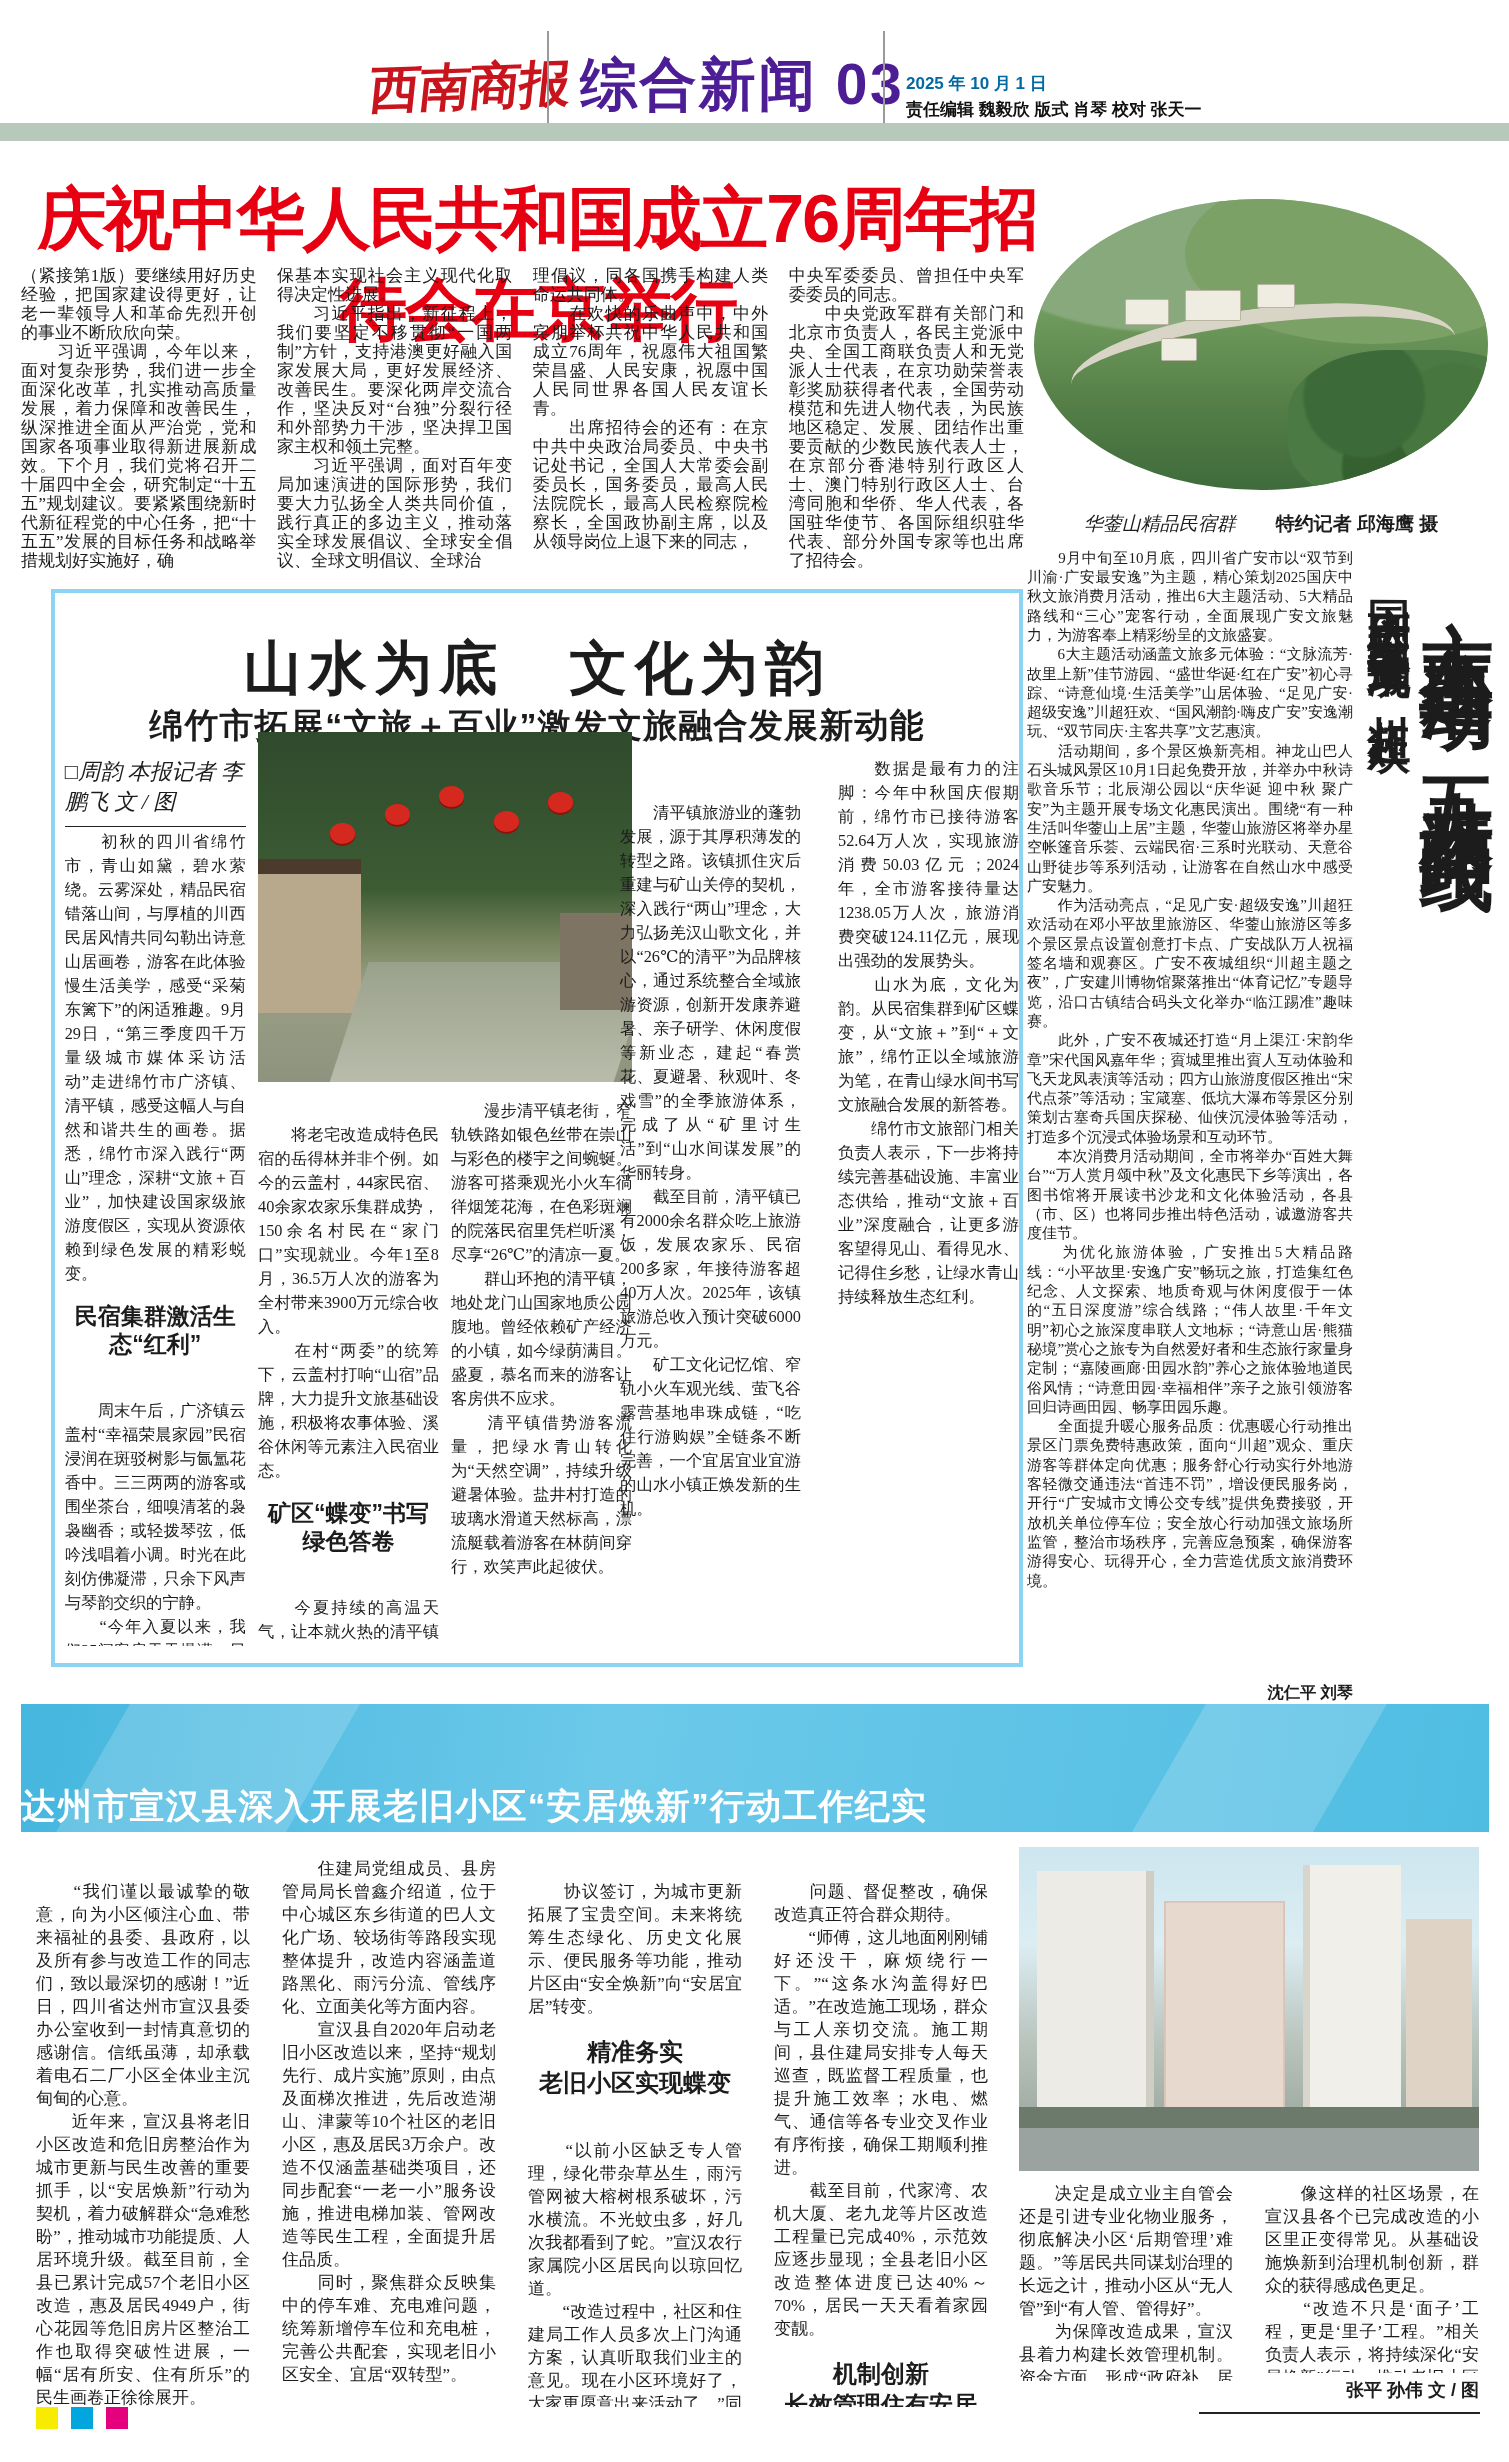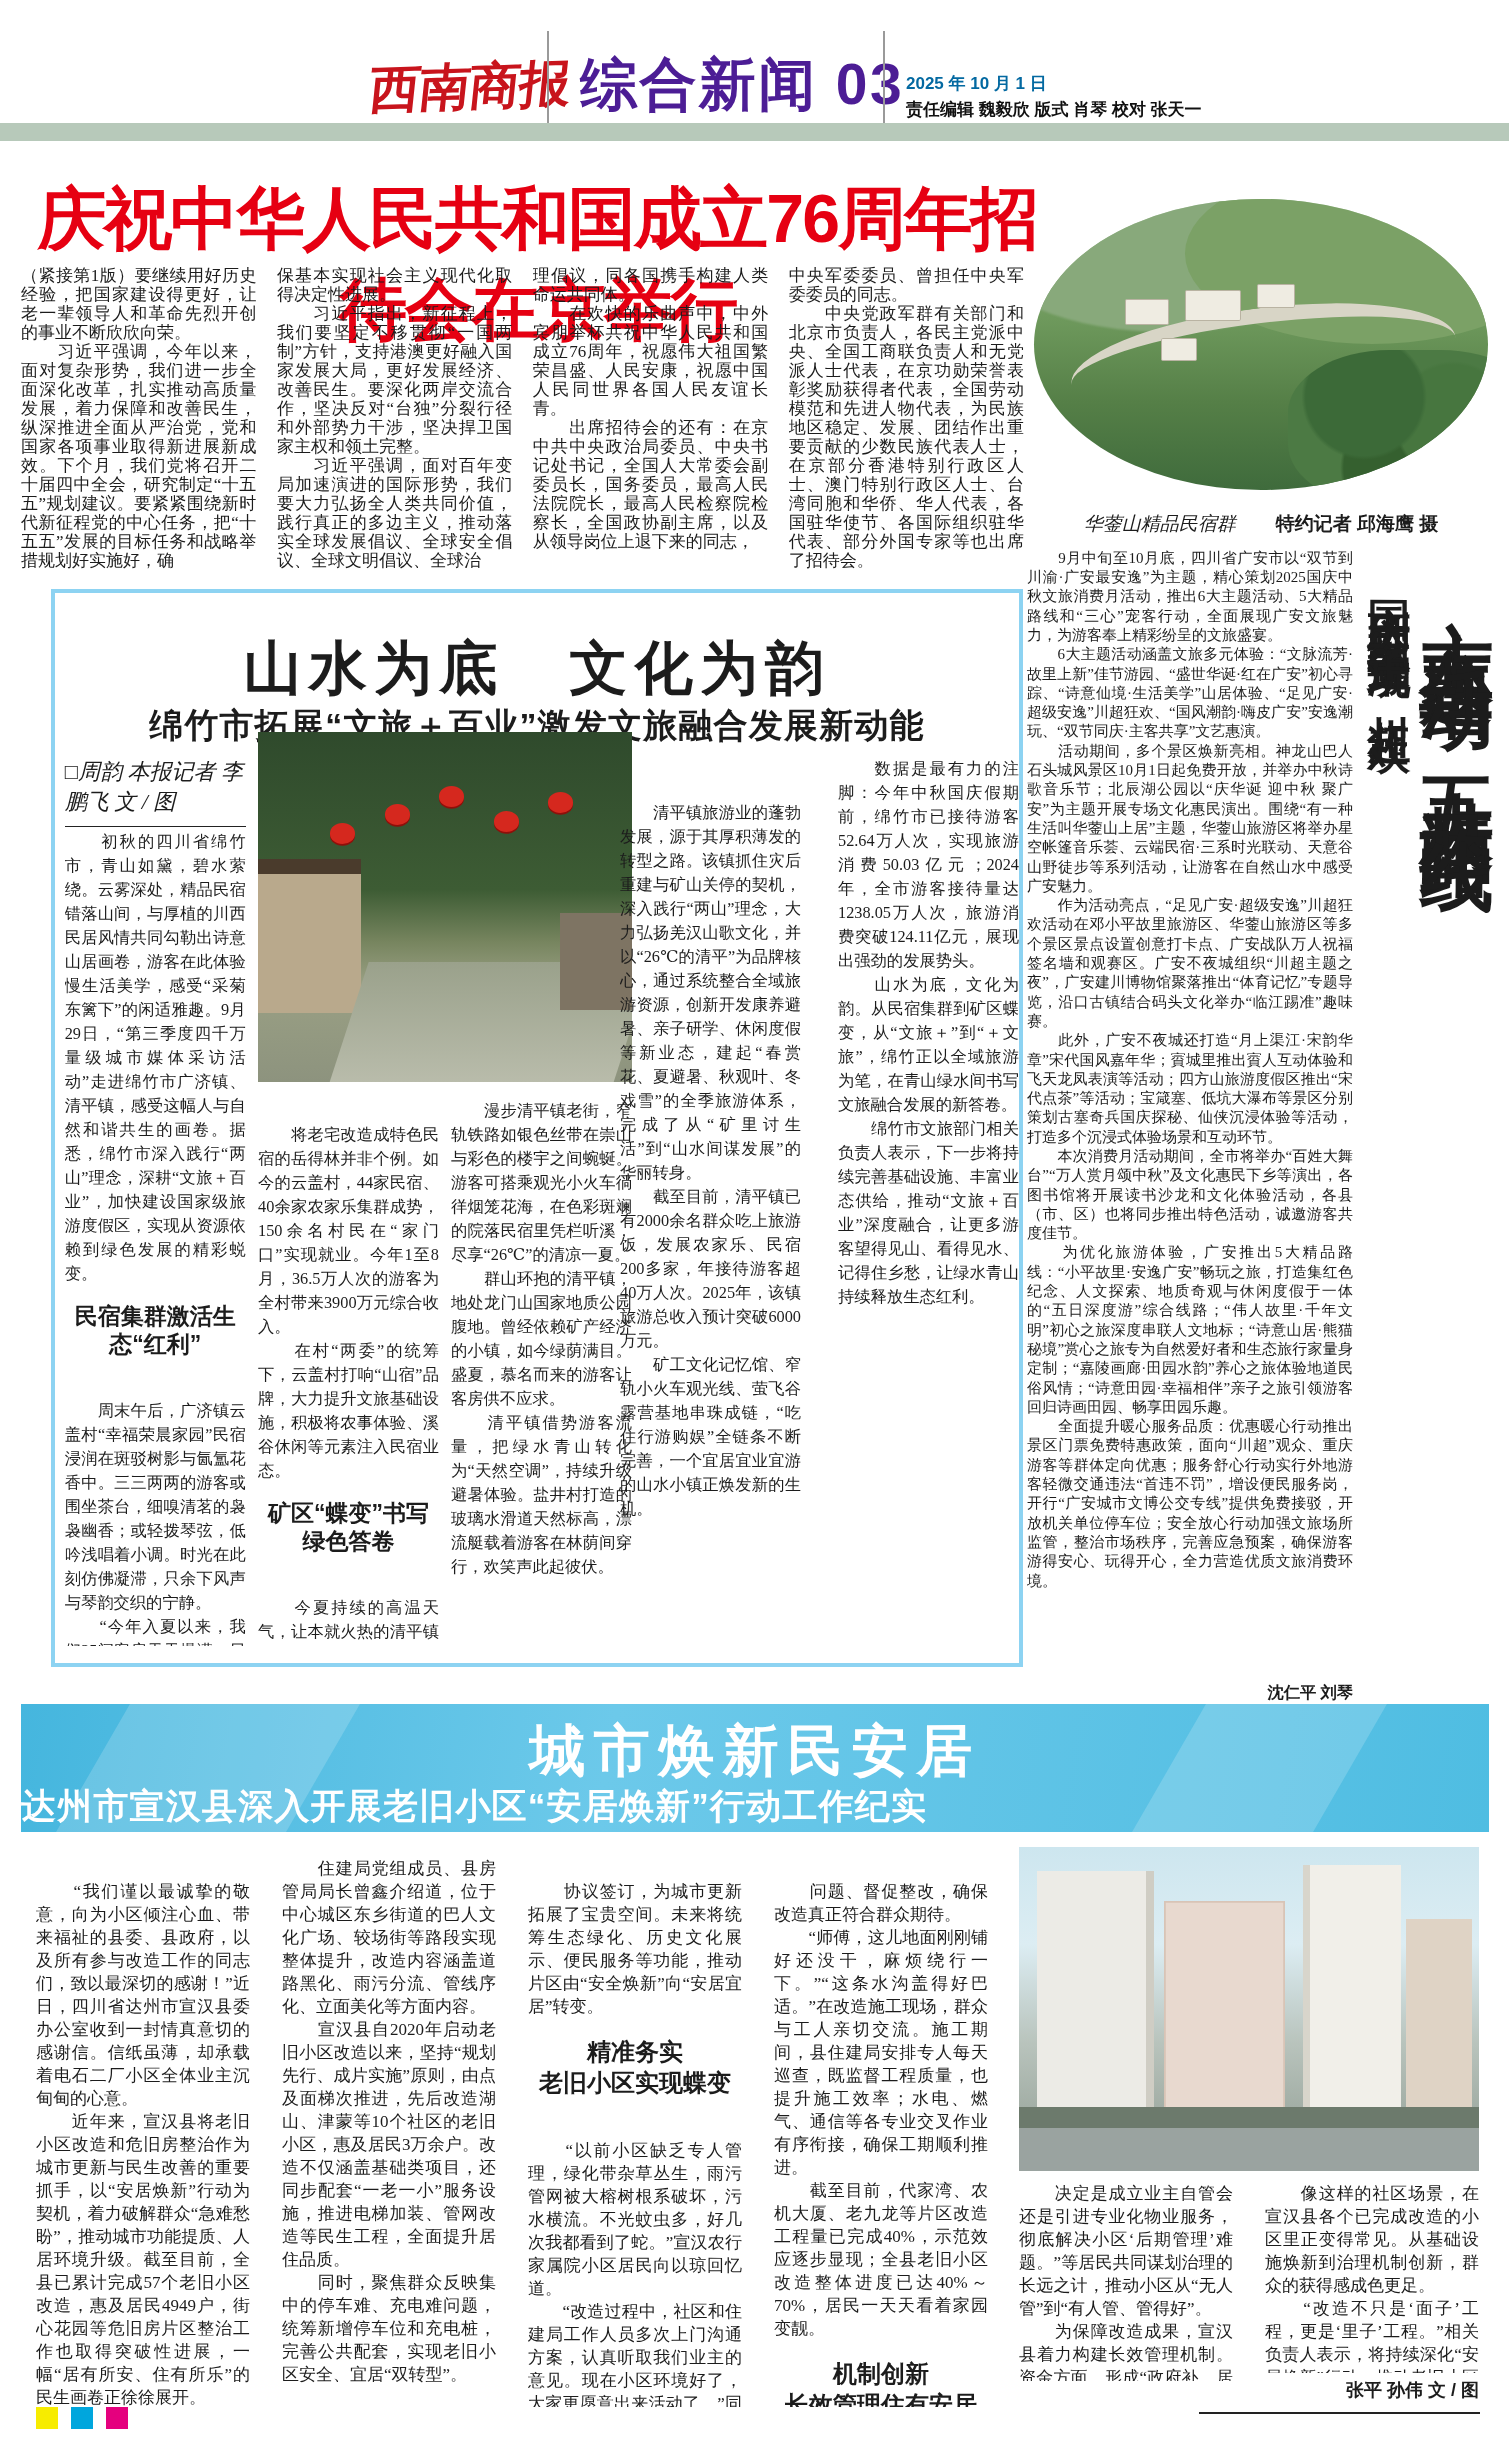--- a/index.html
+++ b/index.html
@@ -191,21 +191,20 @@
 　　截至目前，清平镇已有2000余名群众吃上旅游饭，发展农家乐、民宿200多家，年接待游客超40万人次。2025年，该镇旅游总收入预计突破6000万元。
 　　矿工文化记忆馆、窄轨小火车观光线、萤飞谷露营基地串珠成链，“吃住行游购娱”全链条不断完善，一个宜居宜业宜游的山水小镇正焕发新的生机。</div>
     <div class="abs f-col txt" id="f-col5">　　数据是最有力的注脚：今年中秋国庆假期前，绵竹市已接待游客52.64万人次，实现旅游消费50.03亿元；2024年，全市游客接待量达1238.05万人次，旅游消费突破124.11亿元，展现出强劲的发展势头。
 　　山水为底，文化为韵。从民宿集群到矿区蝶变，从“文旅＋”到“＋文旅”，绵竹正以全域旅游为笔，在青山绿水间书写文旅融合发展的新答卷。
 　　绵竹市文旅部门相关负责人表示，下一步将持续完善基础设施、丰富业态供给，推动“文旅＋百业”深度融合，让更多游客望得见山、看得见水、记得住乡愁，让绿水青山持续释放生态红利。</div>
   </div>
 
   <div class="abs" id="city-banner">
     <div class="banner-deco" style="left:72px;top:0;width:230px;height:128px;"></div>
     <div class="banner-deco" style="left:1148px;top:0;width:181px;height:128px;"></div>
-    <div class="abs sans" id="city-title">城市焕新民安居</div>
     <div class="abs sans" id="city-subtitle">达州市宣汉县深入开展老旧小区“安居焕新”行动工作纪实</div>
   </div>
 
   <div class="abs c-col txt" id="c-col1">
     <span>　　“我们谨以最诚挚的敬意，向为小区倾注心血、带来福祉的县委、县政府，以及所有参与改造工作的同志们，致以最深切的感谢！”近日，四川省达州市宣汉县委办公室收到一封情真意切的感谢信。信纸虽薄，却承载着电石二厂小区全体业主沉甸甸的心意。
 　　近年来，宣汉县将老旧小区改造和危旧房整治作为城市更新与民生改善的重要抓手，以“安居焕新”行动为契机，着力破解群众“急难愁盼”，推动城市功能提质、人居环境升级。截至目前，全县已累计完成57个老旧小区改造，惠及居民4949户，街心花园等危旧房片区整治工作也取得突破性进展，一幅“居有所安、住有所乐”的民生画卷正徐徐展开。</span>
     
     
   </div>
   <div class="abs c-col txt" id="c-col2">　　住建局党组成员、县房管局局长曾鑫介绍道，位于中心城区东乡街道的巴人文化广场、较场街等路段实现整体提升，改造内容涵盖道路黑化、雨污分流、管线序化、立面美化等方面内容。

